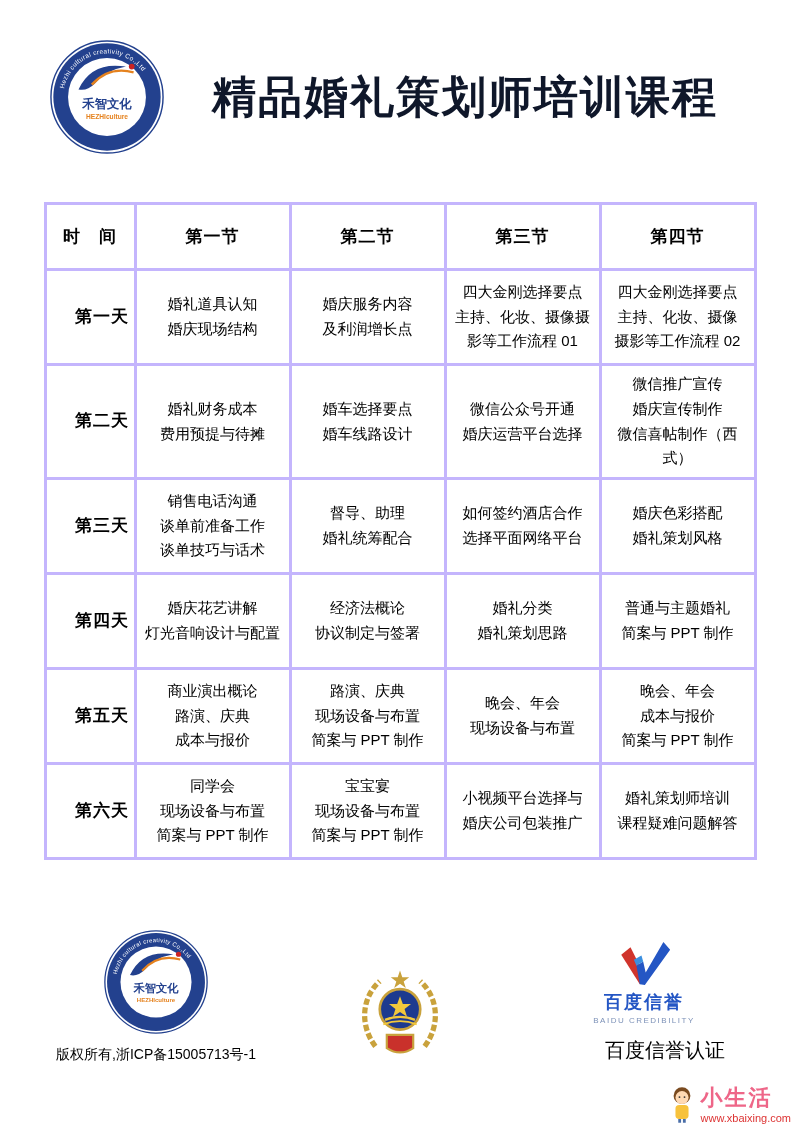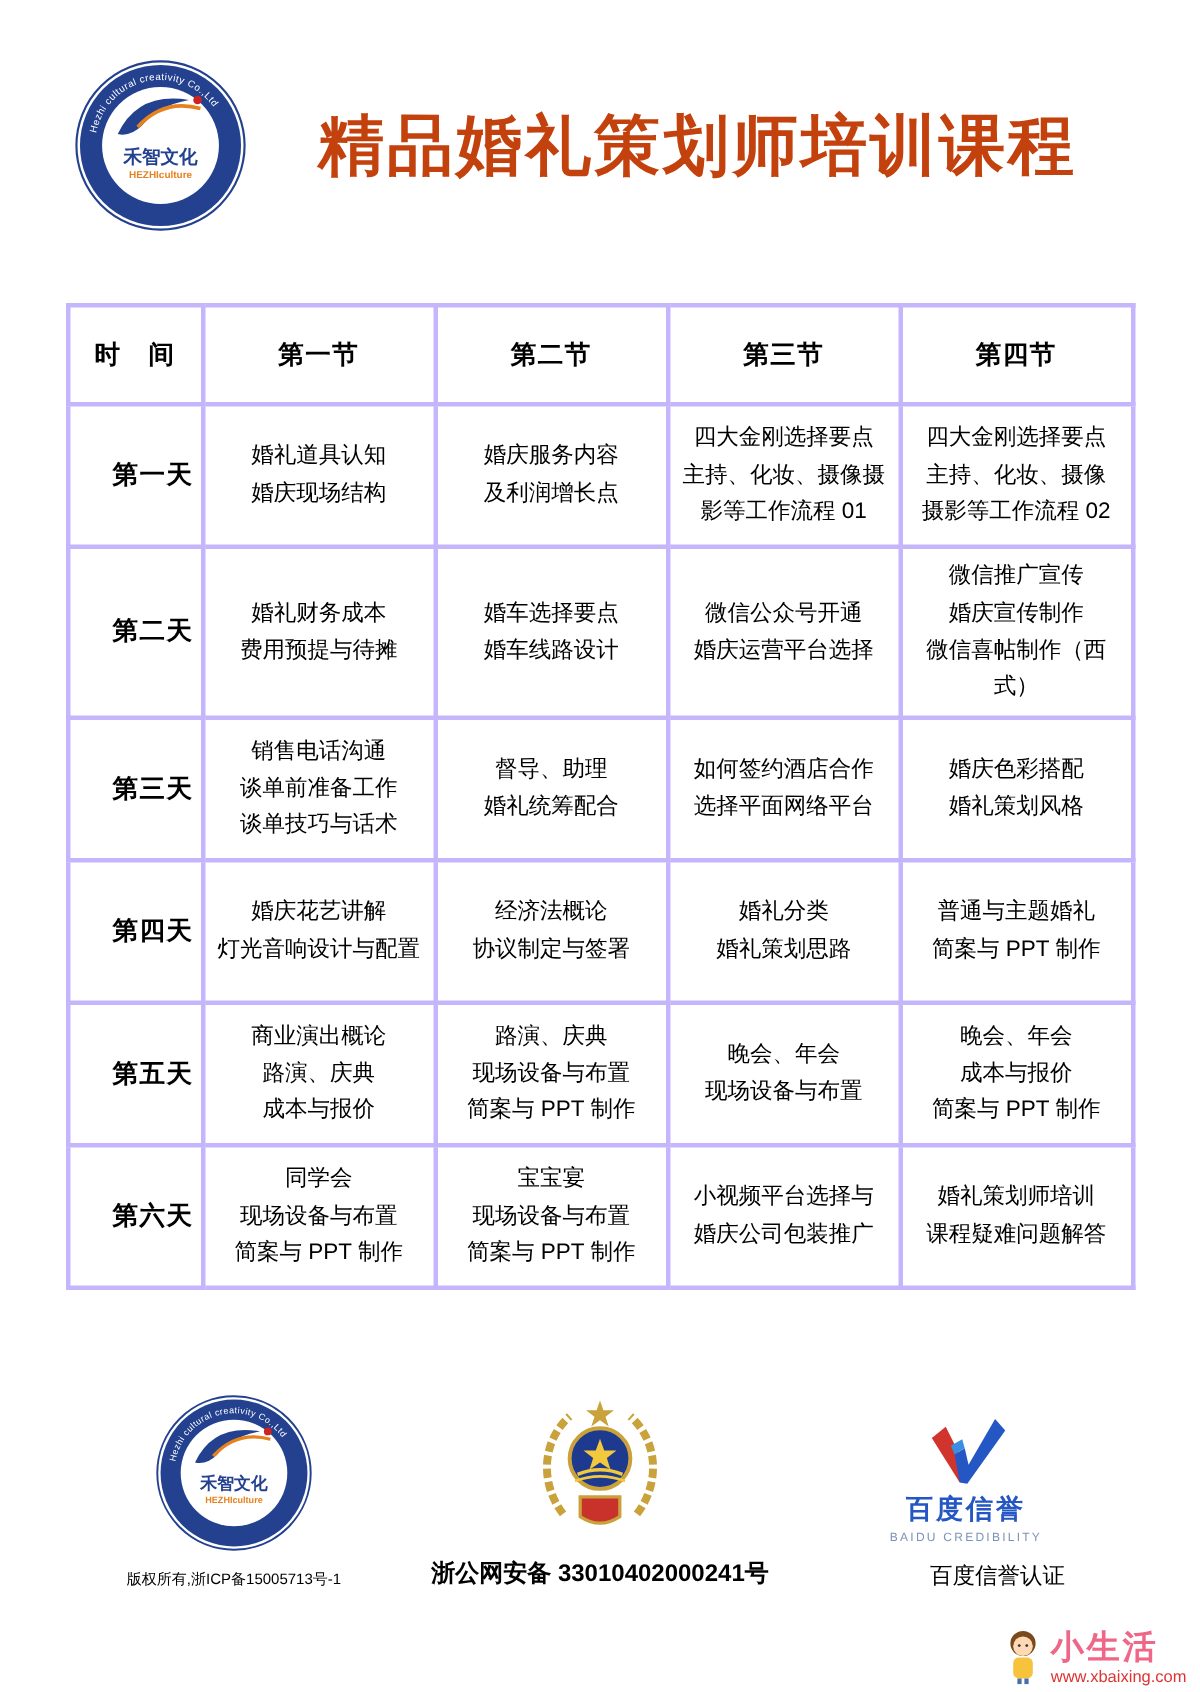--- a/index.html
+++ b/index.html
@@ -12,43 +12,43 @@
     color: #000;
   }
 
   
   .page-header { display: flex; align-items: center; padding: 36px 28px 0 50px; height: 158px; }
   .hezhi-logo { width: 114px; height: 114px; flex: 0 0 auto; }
   .page-title {
     flex: 1; text-align: center;
     font-family: Liberation Sans, sans-serif;
     font-size: 44px; font-weight: 900; letter-spacing: 2px;
-    color: #c2410c; padding-right: 6px;
+    color: #0f172a; padding-right: 6px;
   }
 
   
   .course-table {
     border-collapse: collapse; table-layout: fixed;
     width: 710px; margin: 44px auto 0;
   }
   .course-table th, .course-table td {
     border: 3px solid #c4b5fd; text-align: center; vertical-align: middle;
   }
   .course-table th { height: 66px; font-size: 17px; font-weight: bold; letter-spacing: 1px; }
   .course-table td { height: 95px; font-size: 15px; line-height: 1.65; padding: 6px 4px; white-space: pre-line; }
   .course-table td.day { font-size: 17px; font-weight: bold; white-space: normal; letter-spacing: 1px; padding-left: 28px; }
 
   
   .page-footer { display: flex; align-items: flex-end; margin-top: 70px; padding: 0 34px; }
   .footer-col { flex: 1; display: flex; flex-direction: column; align-items: center; justify-content: flex-end; }
   .footer-logo-small { width: 104px; height: 104px; }
   .police-badge { width: 88px; height: 97px; }
-  .caption { margin-top: 12px; font-size: 10px; color: #000; }
+  .caption { margin-top: 12px; font-size: 14px; color: #000; }
   .police-caption { font-weight: bold; font-size: 16px; }
-  .baidu-caption { font-size: 15px; margin-left: 42px; }
+  .baidu-caption { font-size: 20px; margin-left: 42px; }
   .baidu-v { width: 54px; height: 48px; }
   .baidu-title { color: #2456c4; font-weight: bold; font-size: 18px; margin-top: 2px; letter-spacing: 2px; text-align: right; }
   .baidu-sub { color: #7d92b8; font-size: 8px; letter-spacing: 1.5px; margin-top: 2px; }
 
   
   .watermark { position: absolute; right: 9px; bottom: 4px; display: flex; align-items: center; gap: 5px; }
   .wm-icon { width: 28px; height: 38px; }
   .wm-text { display: flex; flex-direction: column; line-height: 1.1; }
   .wm-title { color: #ee6688; font-size: 22px; font-weight: bold; letter-spacing: 2px; }
   .wm-url { color: #dd3333; font-size: 11px; margin-top: 2px; }
@@ -198,21 +198,20 @@
     <svg class="police-badge" viewBox="0 0 100 110">
       <path d="M22,90 C5,68 5,36 27,16" stroke="#c9a23c" stroke-width="6" fill="none" stroke-dasharray="7 3"></path>
       <path d="M78,90 C95,68 95,36 73,16" stroke="#c9a23c" stroke-width="6" fill="none" stroke-dasharray="7 3"></path>
       <polygon points="50,4 52.6,11.5 60.5,11.5 54.2,16.3 56.6,23.8 50,19 43.4,23.8 45.8,16.3 39.5,11.5 47.4,11.5" fill="#c9a23c"></polygon>
       <circle cx="50" cy="48" r="23" fill="#1d3a8f" stroke="#c9a23c" stroke-width="3"></circle>
       <polygon points="50,33 53.2,42 62.5,42 55.2,47.6 58,56.5 50,51 42,56.5 44.8,47.6 37.5,42 46.8,42" fill="#f2c83c"></polygon>
       <path d="M33,60 Q50,53 67,60" stroke="#f2c83c" stroke-width="2.6" fill="none"></path>
       <path d="M31,65 Q50,58 69,65" stroke="#f2c83c" stroke-width="2" fill="none"></path>
       <path d="M35,77 L65,77 L65,92 Q50,102 35,92 Z" fill="#c9312b" stroke="#c9a23c" stroke-width="2.5"></path>
     </svg>
-    <div class="caption police-caption">浙公网安备 33010402000241号</div>
   </div>
 
   <div class="footer-col">
     <svg class="baidu-v" viewBox="0 0 64 56">
       <polygon points="5,17 16,8 32,40 27,52" fill="#d0342c"></polygon>
       <polygon points="55,2 63,11 33,53 27,52 23,30 31,25 34,38" fill="#2456c4"></polygon>
       <polygon points="23,30 31,25 29,18 20,23" fill="#3a8fe0"></polygon>
     </svg>
     <div class="baidu-title">百度信誉</div>
     <div class="baidu-sub">BAIDU CREDIBILITY</div>

